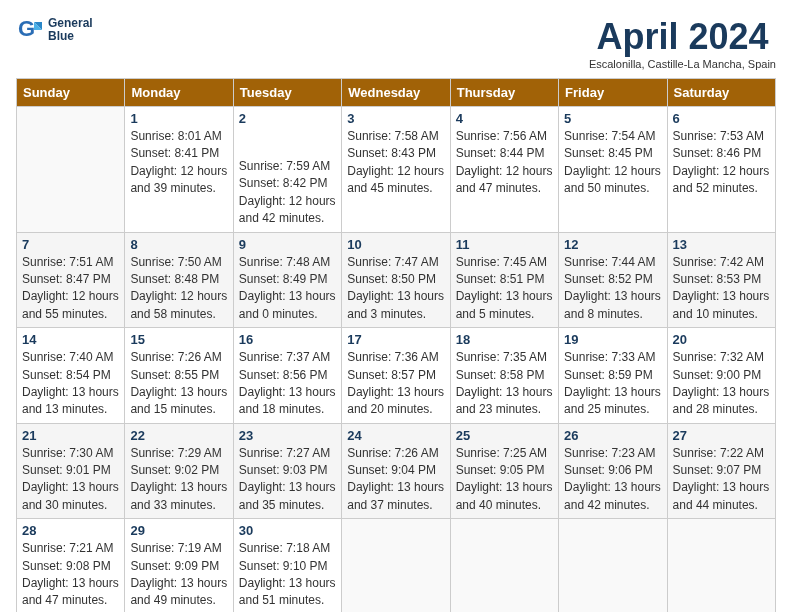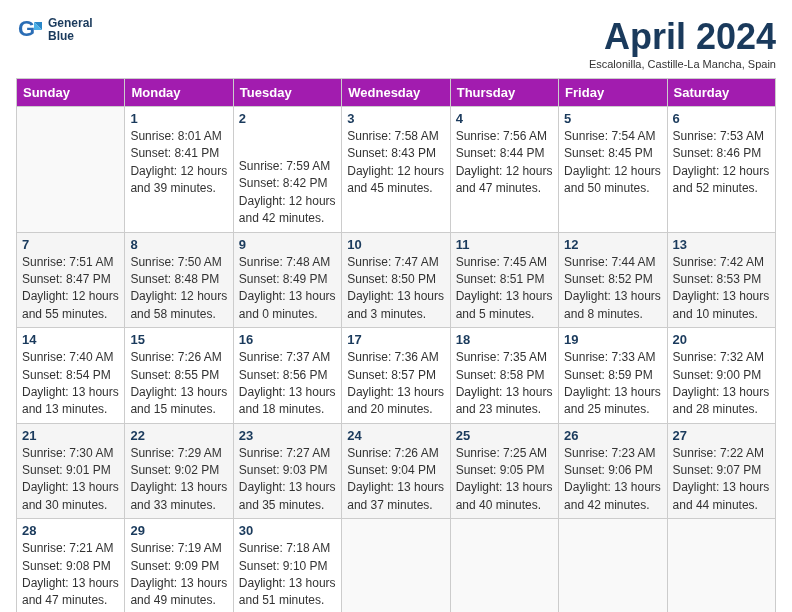--- a/index.html
+++ b/index.html
@@ -28,38 +28,38 @@
       line-height: 1.1;
     }
     .logo-text span {
       display: block;
     }
     .logo-icon {
       width: 28px;
       height: 28px;
     }
     .title-block {
-      text-align: right;
+      text-align: center;
     }
     .month-title {
       font-size: 36px;
       font-weight: bold;
       color: #1a3a5c;
     }
     .subtitle {
       font-size: 11px;
       color: #333;
     }
     .calendar {
       width: 100%;
       border-collapse: collapse;
       font-size: 11px;
     }
     .calendar thead tr th {
-      background: #a21caf;
+      background: #a16207;
       color: #fff;
       text-align: left;
       padding: 6px 6px;
       font-size: 13px;
       font-weight: bold;
       border: 1px solid #ccc;
     }
     .calendar tbody tr td {
       vertical-align: top;
       border: 1px solid #ccc;

